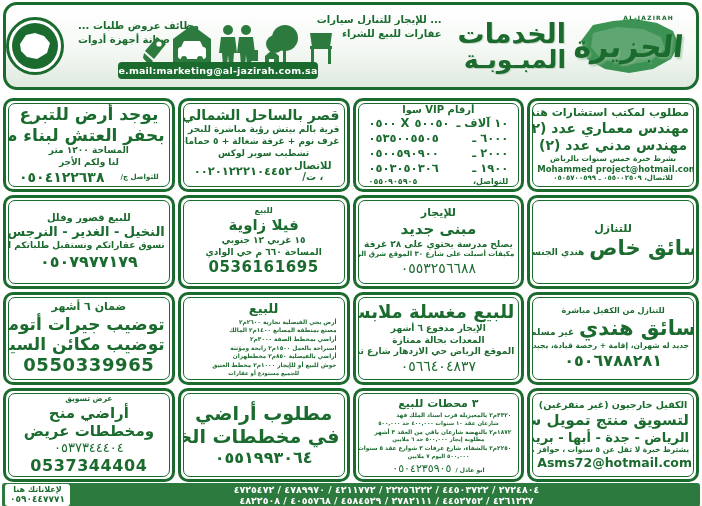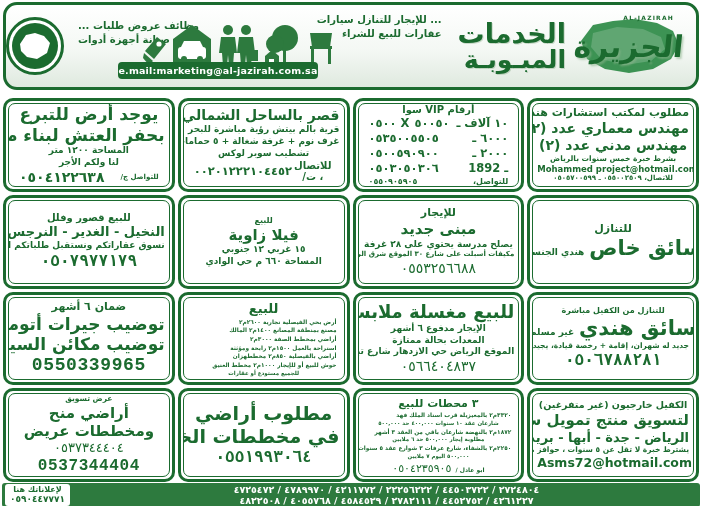--- a/index.html
+++ b/index.html
@@ -209,21 +209,21 @@
     overflow: hidden;
   }
 
   .ln { color: #1b6b2f; width: 100%; white-space: nowrap; }
 
   .ln.kicker   { font-size: 11px;  font-weight: bold; line-height: 1.25; }
   .ln.head     { font-size: 17px; font-weight: bold; line-height: 1.2; letter-spacing: 0.3px; }
   .ln.head-xl  { font-size: 21px; font-weight: bold; line-height: 1.18; letter-spacing: 2px; }
   .ln.head-md  { font-size: 14px; font-weight: bold; line-height: 1.22; }
   .ln.sub      { font-size: 9px;  font-weight: bold; line-height: 1.3; }
-  .ln.phone    { font-size: 16px; font-weight: bold; line-height: 1.25; letter-spacing: 0.6px; direction: ltr; font-family: Liberation Mono, monospace; }
+  .ln.phone    { font-size: 16px; font-weight: bold; line-height: 1.25; letter-spacing: 0.6px; direction: ltr; }
   .ln.phone-sm { font-size: 12px; font-weight: normal; line-height: 1.25; letter-spacing: 0.4px; direction: ltr; }
   .ln.mail     { font-size: 12.5px; font-weight: bold; line-height: 1.25; direction: ltr; }
   .ln.mail-sm  { font-size: 8.5px; font-weight: bold; line-height: 1.25; direction: ltr; }
   .ln.contact  { font-size: 7px; font-weight: bold; line-height: 1.3; direction: rtl; }
 
   .rows-num { display: flex; flex-direction: column; width: 100%; gap: 1px; }
   .numrow {
     display: flex; flex-direction: row; justify-content: space-between;
     align-items: center; font-size: 11.5px; font-weight: bold;
     direction: rtl; padding: 0 6px;
@@ -402,21 +402,21 @@
           </div>
           <div class="numrow">
             <span class="right">٦٠٠٠ ـ</span>
             <span class="left">٠٥٣٥٠٠٥٥٠٥</span>
           </div>
           <div class="numrow">
             <span class="right">٢٠٠٠ ـ</span>
             <span class="left">٠٥٠٠٥٩٠٩٠٠</span>
           </div>
           <div class="numrow">
-            <span class="right">1892 ـ</span>
+            <span class="right">١٩٠٠ ـ</span>
             <span class="left">٠٥٠٣٠٥٠٣٠٦</span>
           </div>
         </div>
         <div class="numrow" style="font-size:8px;width:100%;margin-top:2px">
           <span>للتواصل،</span>
           <span class="left">٠٥٥٠٩٠٥٩٠٥</span>
         </div>
       </div>
     </div>
 
@@ -465,20 +465,21 @@
         <div class="ln phone-sm" style="font-size:14px">٠٥٥٣٢٥٦٦٨٨</div>
       </div>
     </div>
 
     <div class="ad">
       <div class="ad-inner">
         <div class="ln kicker" style="font-size:8px">للبيع</div>
         <div class="ln stretchline" style="letter-spacing:4px">فيلا زاوية</div>
         <div class="ln sub">١٥ غربي  ١٢ جنوبي</div>
         <div class="ln sub">المساحة ٦٦٠ م حي الوادي</div>
+        <div class="ln phone" style="font-size:15px">0536161695</div>
       </div>
     </div>
 
     <div class="ad">
       <div class="ad-inner">
         <div class="ln kicker" style="font-size:10px">للبيع قصور وفلل</div>
         <div class="ln head-md" style="font-size:13px">النخيل - الغدير - النرجس - الفلاح</div>
         <div class="ln sub">نسوق عقاراتكم ونستقبل طلباتكم العقارية</div>
         <div class="ln phone">٠٥٠٧٩٧٧١٧٩</div>
       </div>

